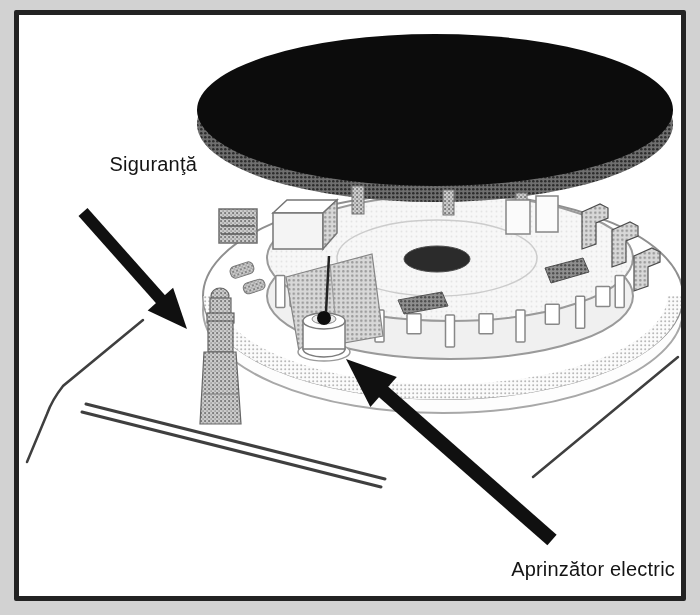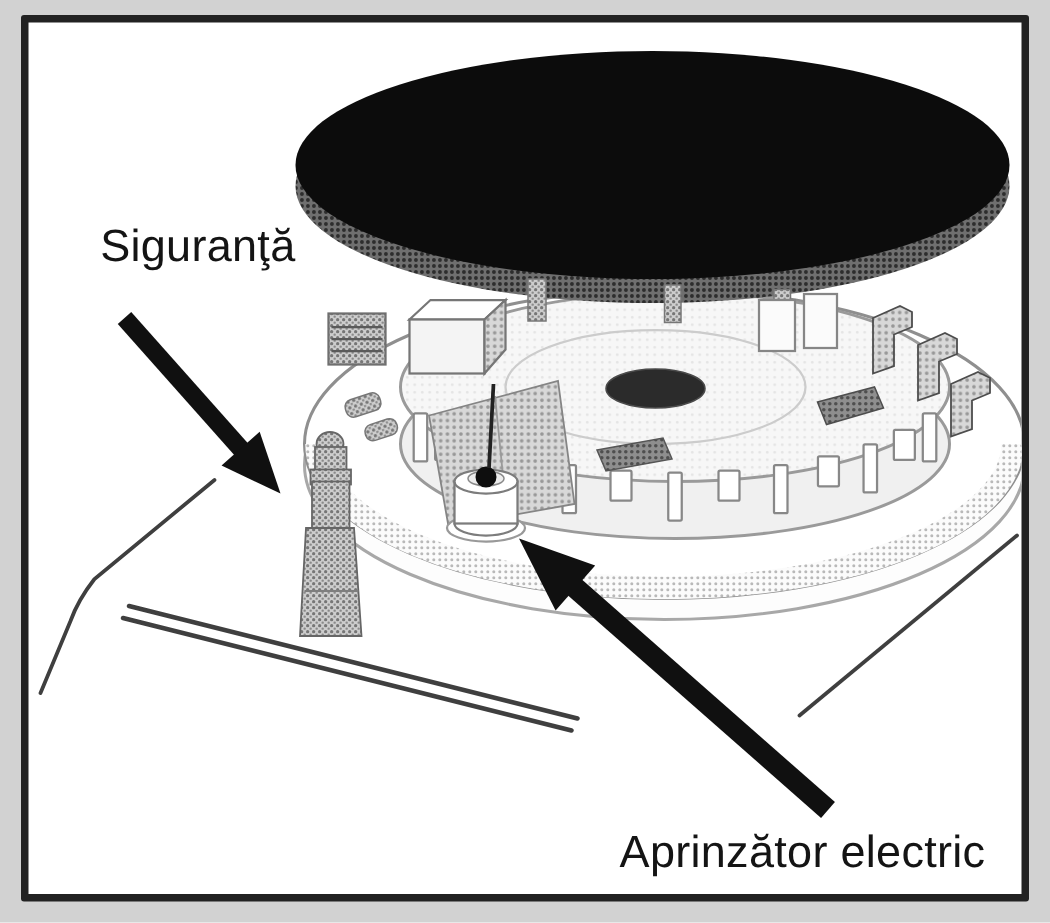--- a/index.html
+++ b/index.html
@@ -23,34 +23,34 @@
   }
   .content {
     position: absolute;
     left: -19px; top: -15px;
     width: 700px; height: 615px;
   }
   .content svg { position: absolute; left: 0; top: 0; }
   .diagram-label {
     position: absolute;
     color: #141414;
-    font-size: 30px;
+    font-size: 20px;
     letter-spacing: 0.2px;
     z-index: 5;
   }
   .label-flame-safety {
     left: 25px; top: 146px;
     width: 172px;
     text-align: right;
     line-height: 37px;
   }
   .label-igniter {
     left: 395px; top: 550px;
     width: 280px;
-    text-align: center;
+    text-align: right;
     line-height: 38px;
   }
 </style>
 </head>
 <body>
 
 <div class="stage">
   <div class="panel">
     <div class="content">
 

